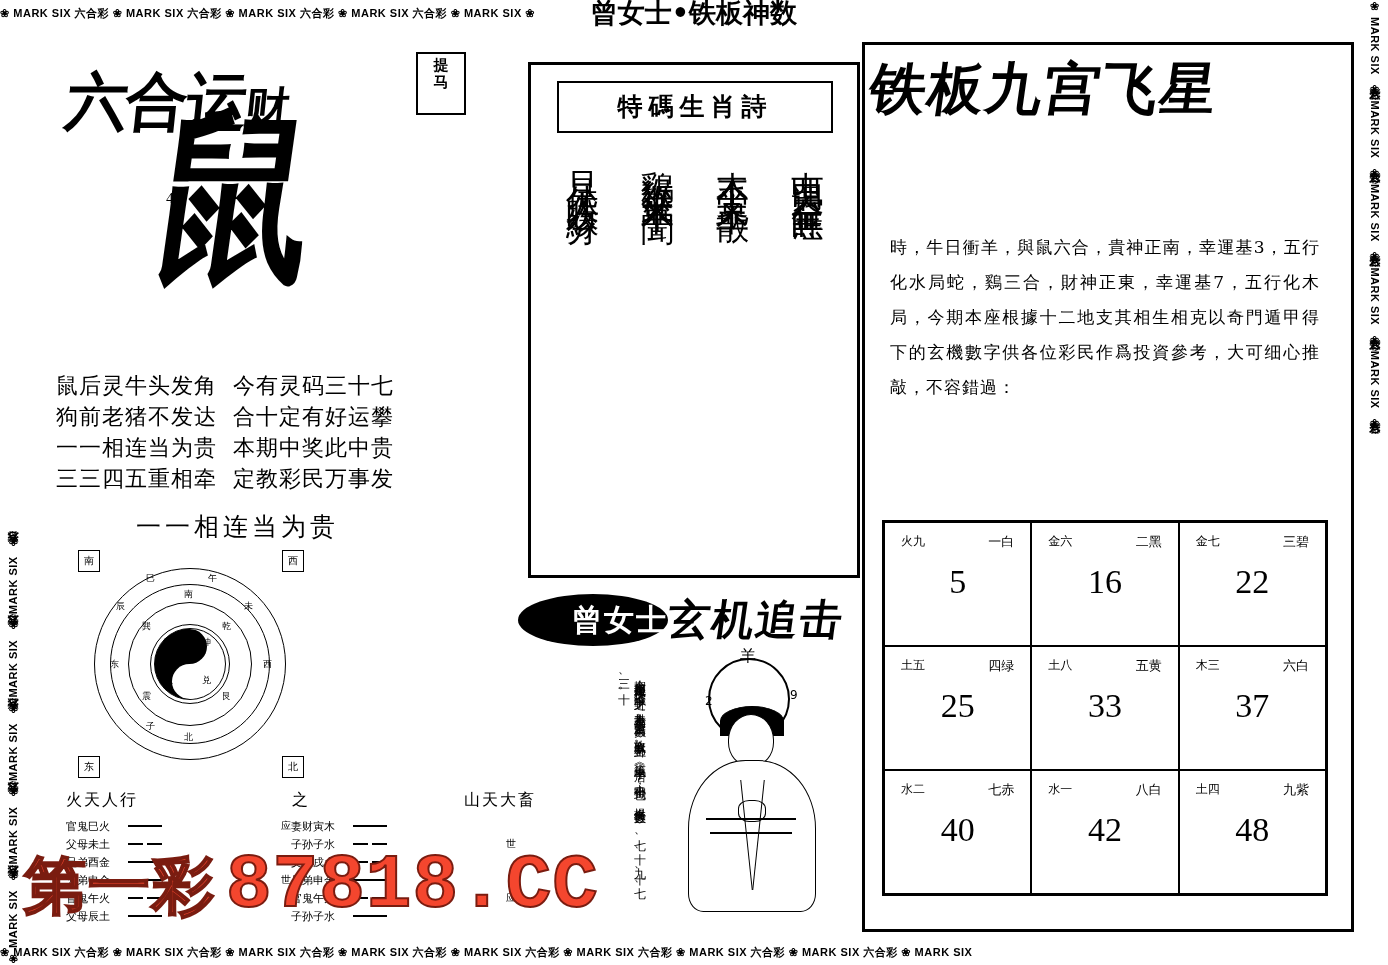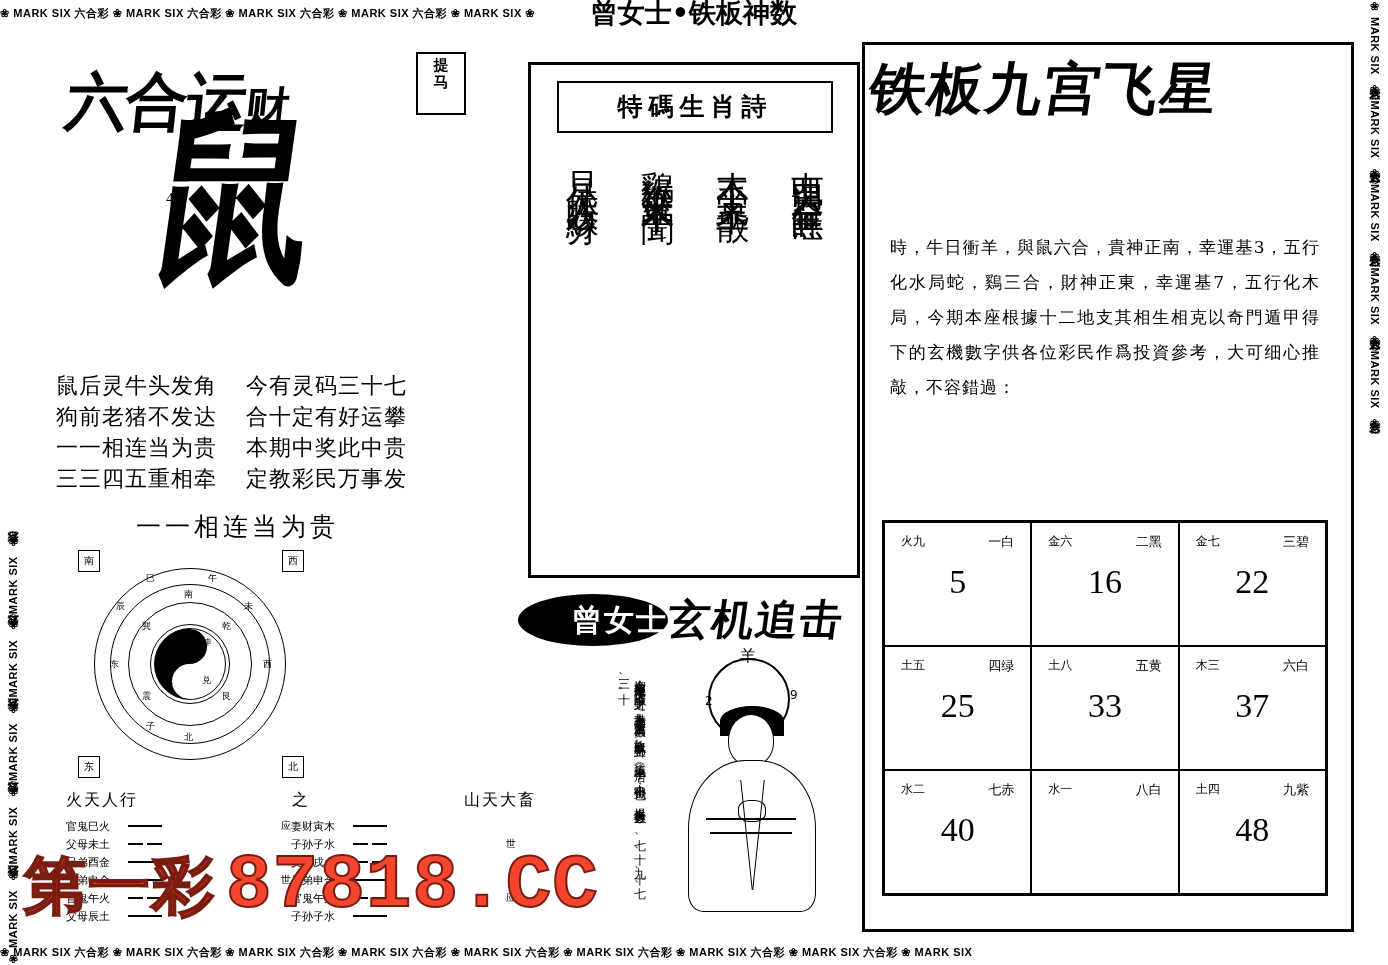--- a/index.html
+++ b/index.html
@@ -28,21 +28,21 @@
   
   .brush-title{position:absolute;top:30px;left:40px;font-family:"DejaVu Serif",serif;font-weight:bold;font-size:62px;letter-spacing:-2px;
     transform:skewX(-6deg);}
   .brush-title .small{font-size:44px;}
   .badge{position:absolute;top:22px;left:390px;width:46px;height:56px;border:2px solid #000;
     font-family:"DejaVu Serif",serif;font-size:15px;font-weight:bold;line-height:17px;text-align:center;padding-top:3px;}
   .zodiac-big{position:absolute;top:88px;left:130px;font-family:"DejaVu Serif",serif;font-weight:bold;font-size:160px;line-height:160px;
     transform:skewX(-8deg) scaleY(1.15);}
   .num4{position:absolute;top:160px;left:140px;font-size:15px;font-family:"Liberation Serif",serif;}
 
-  .verse{position:absolute;top:340px;left:30px;width:450px;display:flex;gap:29px;
+  .verse{position:absolute;top:340px;left:30px;width:450px;display:flex;gap:16px;
     font-family:"DejaVu Serif",serif;font-size:22px;line-height:31px;letter-spacing:1px;}
   .verse .vcol{white-space:pre;}
   .verse-foot{position:absolute;top:480px;left:110px;font-family:"DejaVu Serif",serif;font-size:25px;letter-spacing:4px;}
 
   
   .bagua{position:absolute;top:520px;left:50px;width:230px;height:230px;}
   .bagua .ring{position:absolute;border-radius:50%;border:1.5px solid #000;}
   .r1{top:18px;left:18px;width:190px;height:190px;}
   .r2{top:34px;left:34px;width:158px;height:158px;}
   .r3{top:52px;left:52px;width:122px;height:122px;}
@@ -374,20 +374,21 @@
         <span class="num">37</span>
       </div>
       <div class="cell">
         <span class="el">水二</span>
         <span class="st">七赤</span>
         <span class="num">40</span>
       </div>
       <div class="cell">
         <span class="el">水一</span>
         <span class="st">八白</span>
+        <span class="num">42</span>
       </div>
       <div class="cell">
         <span class="el">土四</span>
         <span class="st">九紫</span>
         <span class="num">48</span>
       </div>
     </div>
   </div>
 
   <div class="wm">

